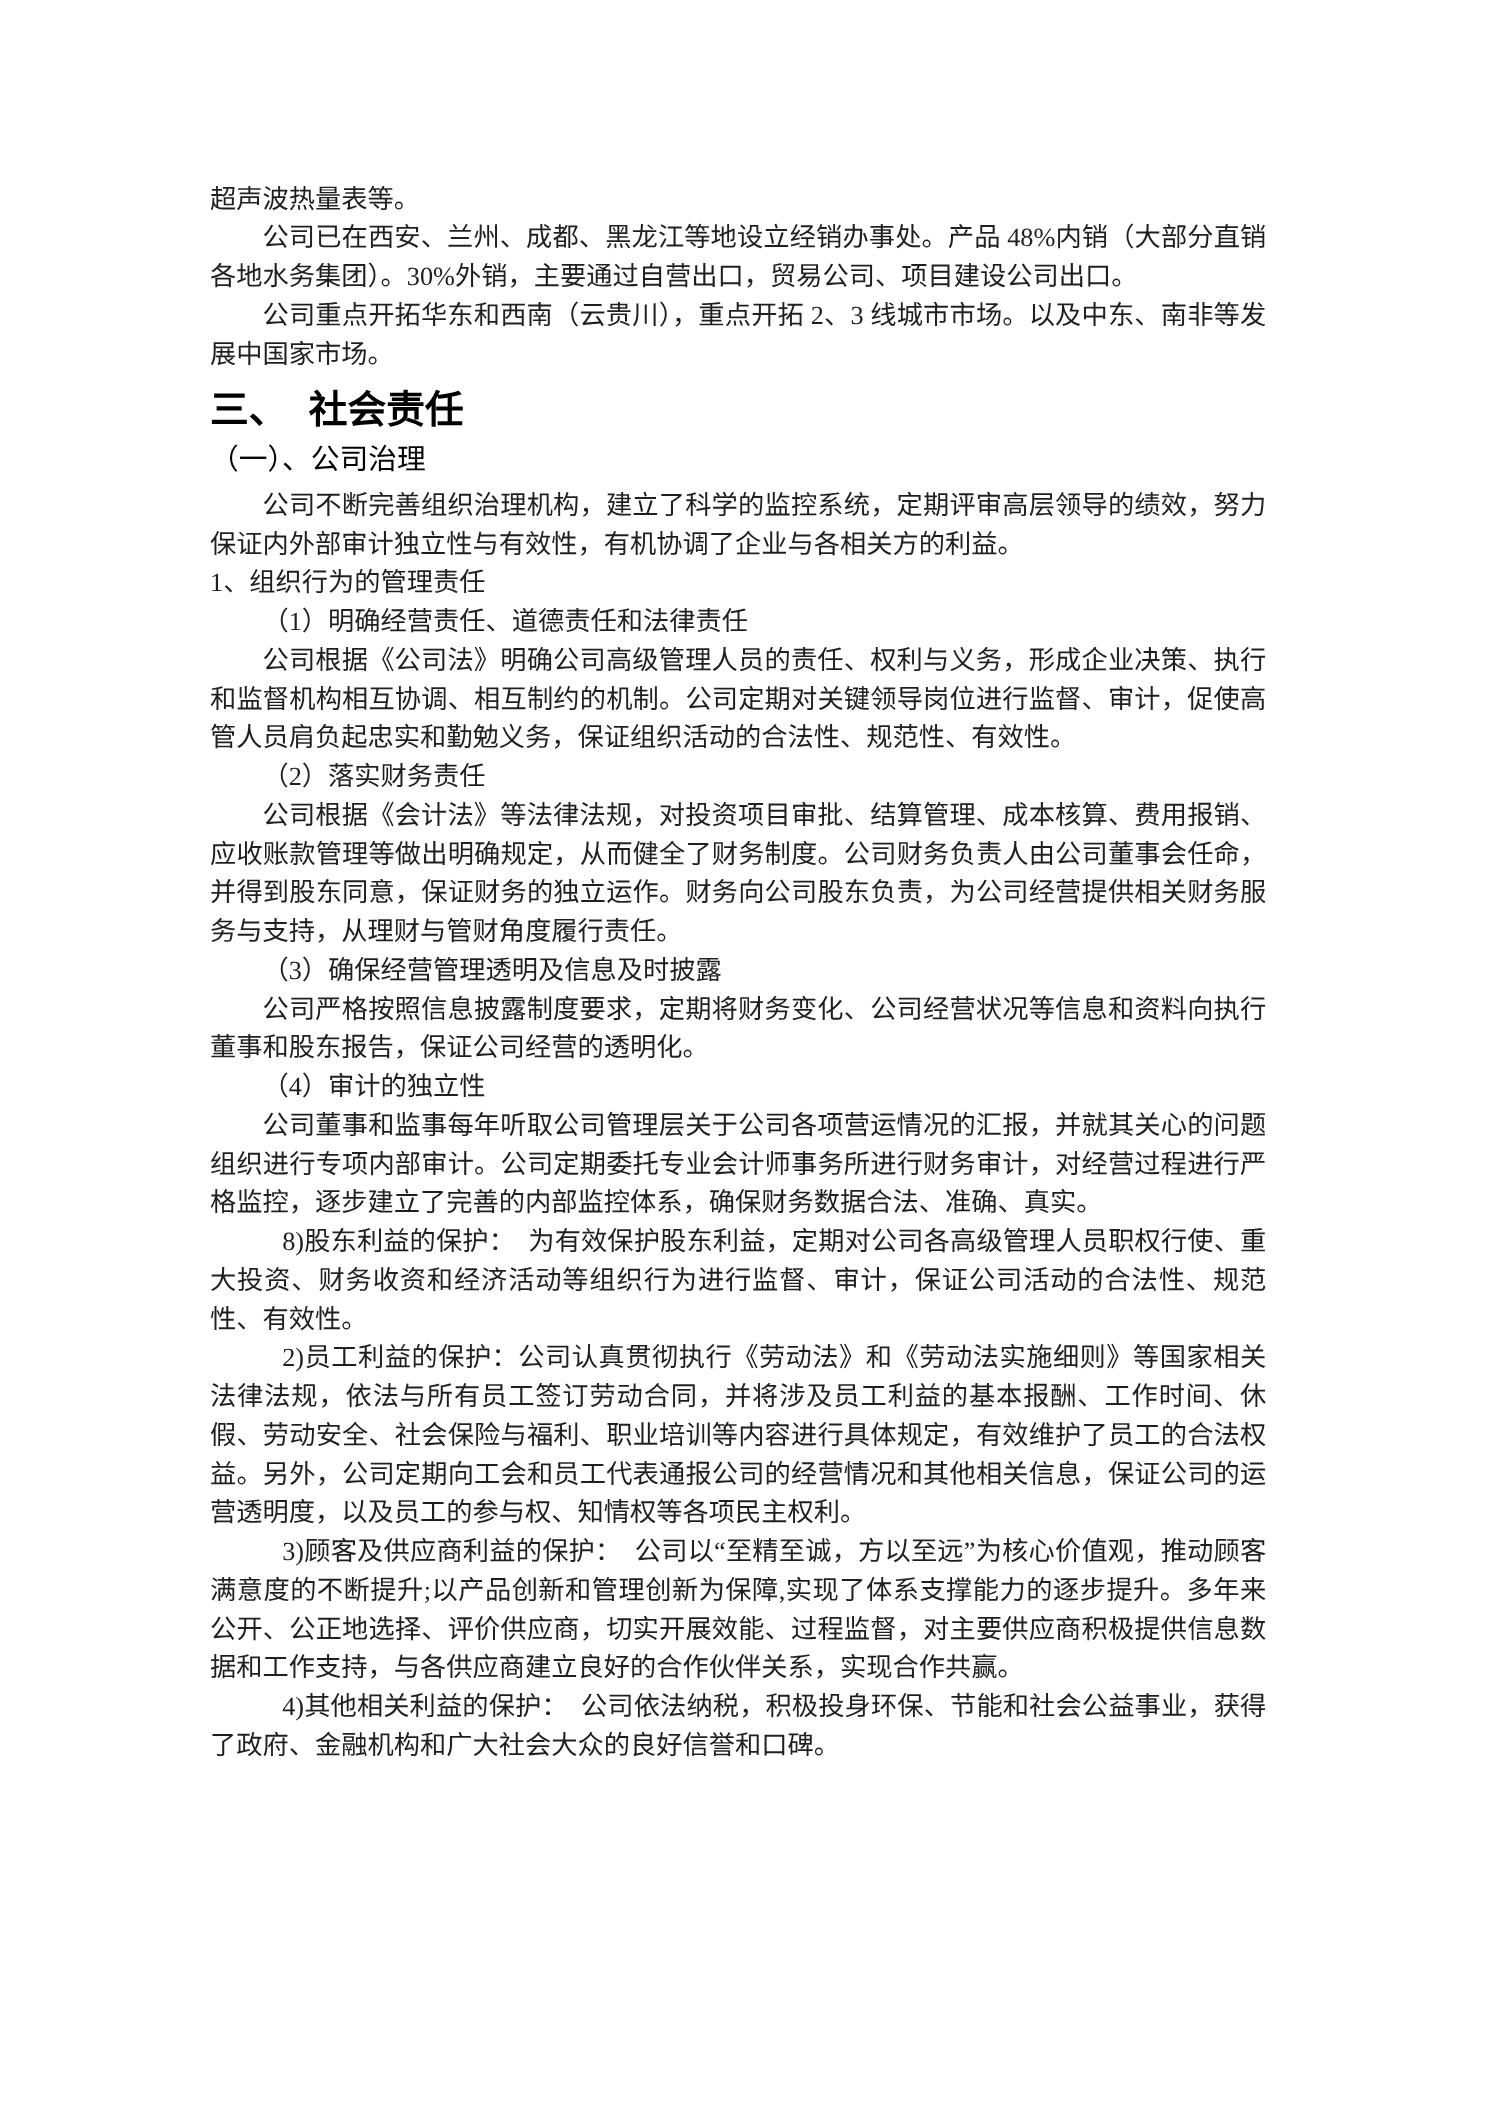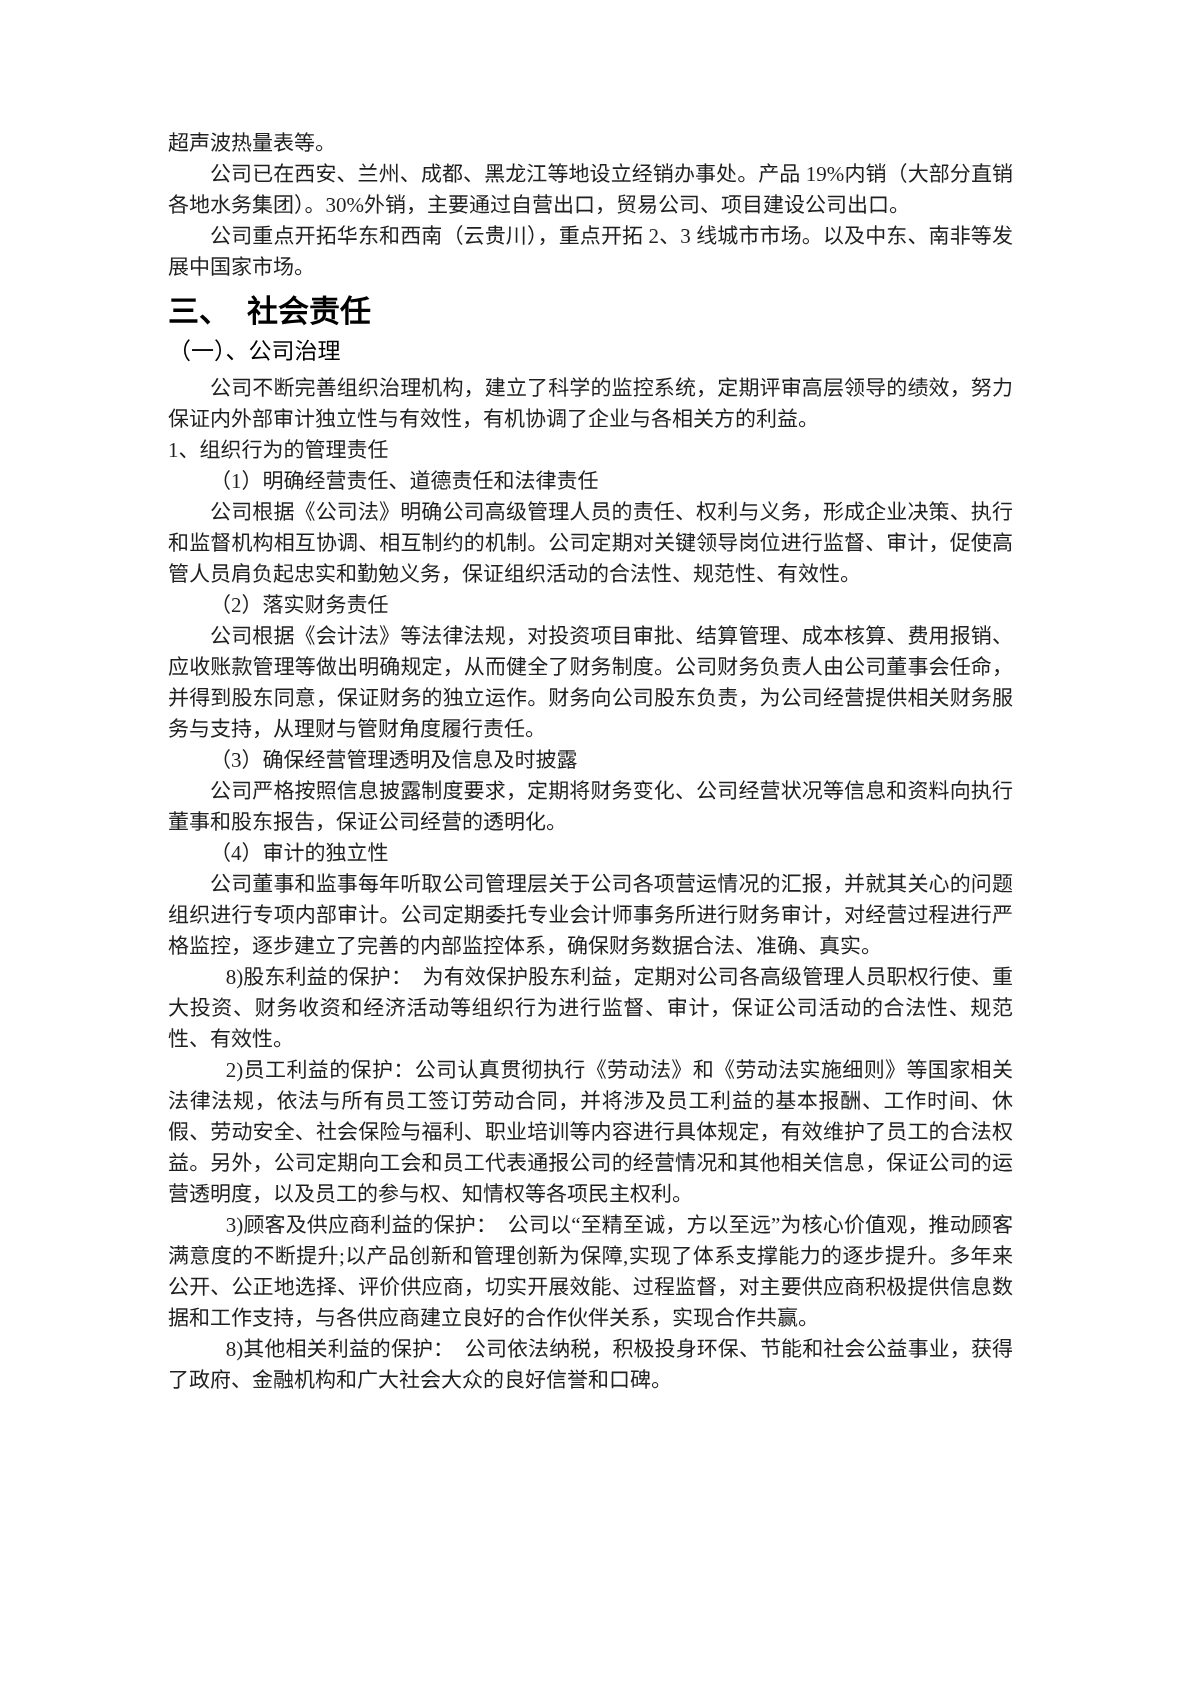--- a/index.html
+++ b/index.html
@@ -12,21 +12,21 @@
     width: 1190px;
     height: 1683px;
     background: #ffffff;
     overflow: hidden;
     font-family: "Liberation Serif", "DejaVu Serif", serif;
     color: #1f1f1f;
   }
   .content {
     position: absolute;
     left: 168px;
-    top: 128px;
+    top: 144px;
     width: 845px;
   }
   .content p {
     margin: 0;
     font-size: 21px;
     line-height: 31px;
     text-align: justify;
     word-break: break-all;
   }
   .indent { text-indent: 2em; }
@@ -52,36 +52,36 @@
     text-indent: 0;
   }
 </style>
 </head>
 <body>
 
 <div class="page">
   <div class="content">
 
     <p>超声波热量表等。</p>
-    <p class="indent">公司已在西安、兰州、成都、黑龙江等地设立经销办事处。产品 19%内销（大部分直销各地水务集团）。30%外销，主要通过自营出口，贸易公司、项目建设公司出口。</p>
+    <p class="indent">公司已在西安、兰州、成都、黑龙江等地设立经销办事处。产品 48%内销（大部分直销各地水务集团）。30%外销，主要通过自营出口，贸易公司、项目建设公司出口。</p>
     <p class="indent">公司重点开拓华东和西南（云贵川），重点开拓 2、3 线城市市场。以及中东、南非等发展中国家市场。</p>
 
     <h1 class="sec-heading"><span>三、</span><span class="sec-title">社会责任</span></h1>
 
     <h2 class="subsec-heading">（一）、公司治理</h2>
 
     <p class="indent">公司不断完善组织治理机构，建立了科学的监控系统，定期评审高层领导的绩效，努力保证内外部审计独立性与有效性，有机协调了企业与各相关方的利益。</p>
     <p>1、组织行为的管理责任</p>
     <p class="indent">（1）明确经营责任、道德责任和法律责任</p>
     <p class="indent">公司根据《公司法》明确公司高级管理人员的责任、权利与义务，形成企业决策、执行和监督机构相互协调、相互制约的机制。公司定期对关键领导岗位进行监督、审计，促使高管人员肩负起忠实和勤勉义务，保证组织活动的合法性、规范性、有效性。</p>
     <p class="indent">（2）落实财务责任</p>
     <p class="indent">公司根据《会计法》等法律法规，对投资项目审批、结算管理、成本核算、费用报销、应收账款管理等做出明确规定，从而健全了财务制度。公司财务负责人由公司董事会任命，并得到股东同意，保证财务的独立运作。财务向公司股东负责，为公司经营提供相关财务服务与支持，从理财与管财角度履行责任。</p>
     <p class="indent">（3）确保经营管理透明及信息及时披露</p>
     <p class="indent">公司严格按照信息披露制度要求，定期将财务变化、公司经营状况等信息和资料向执行董事和股东报告，保证公司经营的透明化。</p>
     <p class="indent">（4）审计的独立性</p>
     <p class="indent">公司董事和监事每年听取公司管理层关于公司各项营运情况的汇报，并就其关心的问题组织进行专项内部审计。公司定期委托专业会计师事务所进行财务审计，对经营过程进行严格监控，逐步建立了完善的内部监控体系，确保财务数据合法、准确、真实。</p>
     <p class="sub">8)股东利益的保护：　为有效保护股东利益，定期对公司各高级管理人员职权行使、重大投资、财务收资和经济活动等组织行为进行监督、审计，保证公司活动的合法性、规范性、有效性。</p>
     <p class="sub">2)员工利益的保护：公司认真贯彻执行《劳动法》和《劳动法实施细则》等国家相关法律法规，依法与所有员工签订劳动合同，并将涉及员工利益的基本报酬、工作时间、休假、劳动安全、社会保险与福利、职业培训等内容进行具体规定，有效维护了员工的合法权益。另外，公司定期向工会和员工代表通报公司的经营情况和其他相关信息，保证公司的运营透明度，以及员工的参与权、知情权等各项民主权利。</p>
     <p class="sub gap">3)顾客及供应商利益的保护：　公司以“至精至诚，方以至远”为核心价值观，推动顾客满意度的不断提升;以产品创新和管理创新为保障,实现了体系支撑能力的逐步提升。多年来公开、公正地选择、评价供应商，切实开展效能、过程监督，对主要供应商积极提供信息数据和工作支持，与各供应商建立良好的合作伙伴关系，实现合作共赢。</p>
-    <p class="sub gap">8)其他相关利益的保护：　公司依法纳税，积极投身环保、节能和社会公益事业，获得了政府、金融机构和广大社会大众的良好信誉和口碑。</p>
+    <p class="sub gap">4)其他相关利益的保护：　公司依法纳税，积极投身环保、节能和社会公益事业，获得了政府、金融机构和广大社会大众的良好信誉和口碑。</p>
 
   </div>
 </div>
 
 </body></html>

